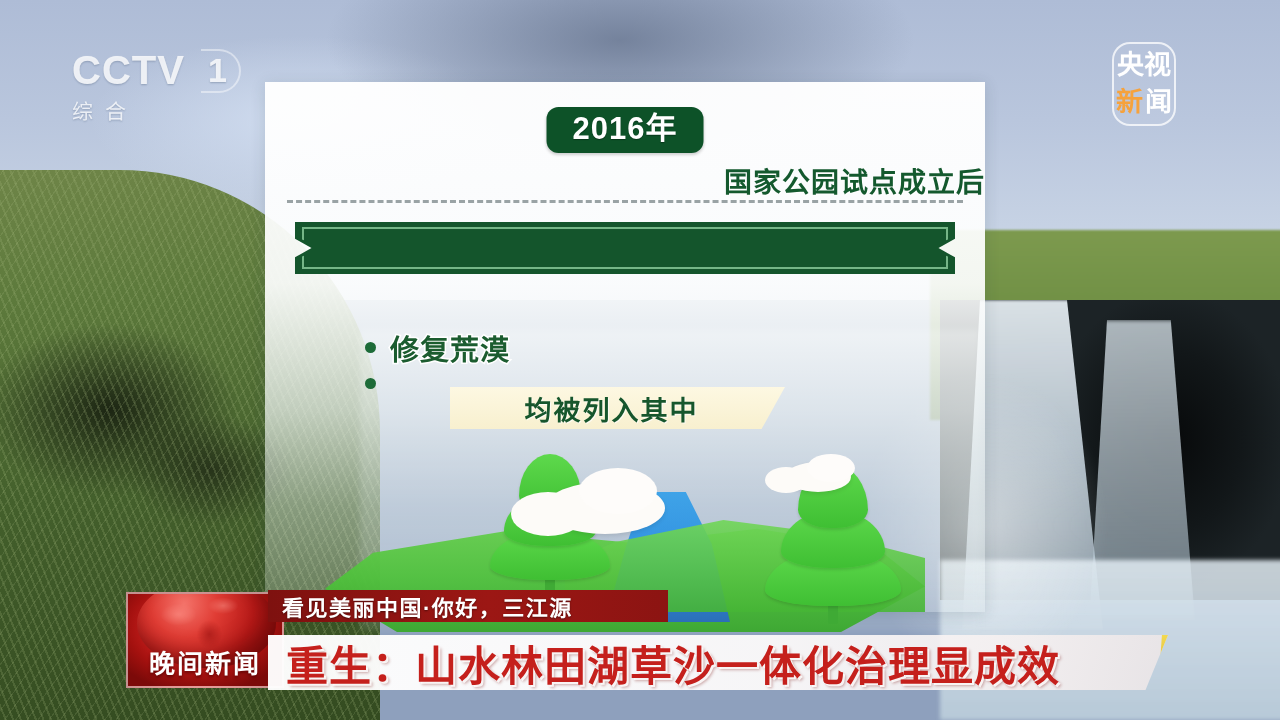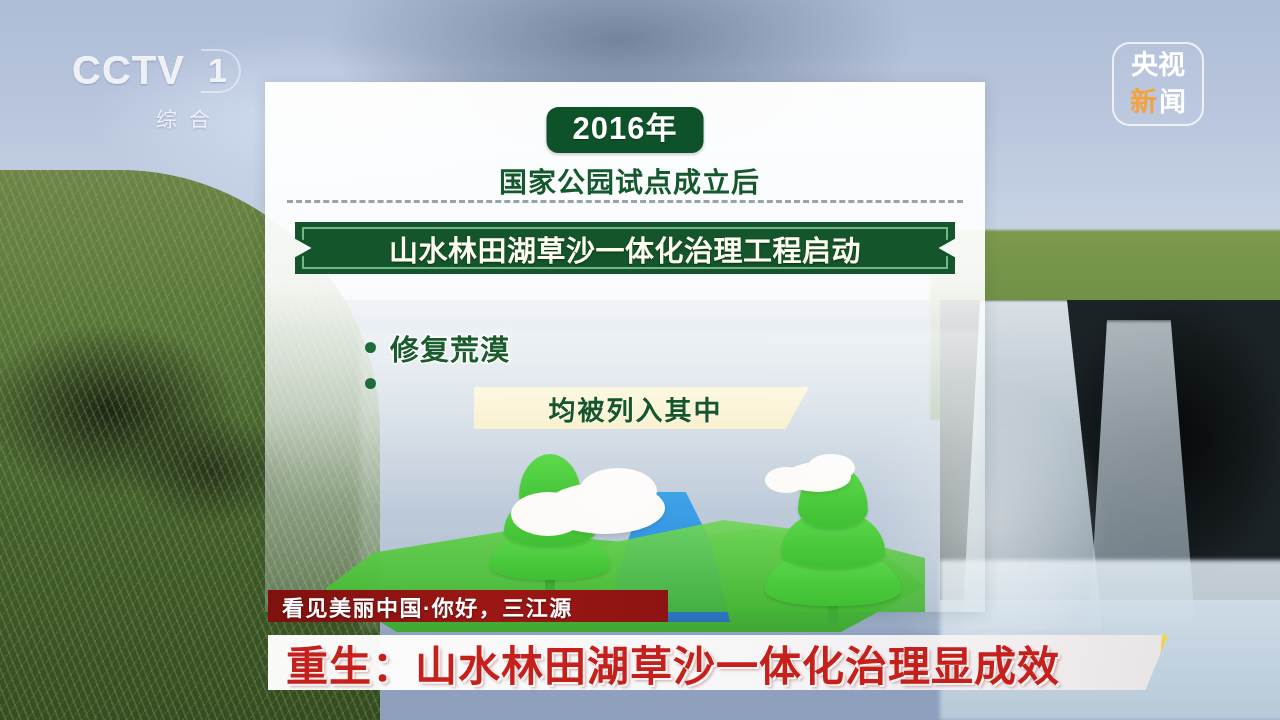--- a/index.html
+++ b/index.html
@@ -86,28 +86,28 @@
     text-shadow:0 1px 2px rgba(60,80,110,.45), 0 0 1px rgba(255,255,255,.9);
     display:flex;align-items:center;gap:16px;
   }
   .cctv .one{
     display:inline-flex;align-items:center;justify-content:center;
     width:40px;height:44px;border-radius:0 22px 22px 0;
     border:2px solid rgba(255,255,255,.55);border-left:none;
     font-size:34px;padding-right:4px;
   }
   .cctv .sub{
-    margin-top:10px;text-align:right;width:150px;
+    margin-top:2px;text-align:left;width:150px;
     font-size:21px;letter-spacing:12px;color:rgba(255,255,255,.92);
     text-shadow:0 1px 2px rgba(60,80,110,.4);
   }
 
   
   .watermark{
-    position:absolute;left:1112px;top:42px;width:92px;height:84px;
+    position:absolute;left:1112px;top:42px;width:64px;height:84px;
     border-radius:18px;border:2px solid rgba(255,255,255,.75);
     display:flex;flex-direction:column;align-items:center;justify-content:center;
     gap:10px;background:rgba(255,255,255,.06);
   }
   .watermark .row{display:flex;gap:2px;font-weight:700;font-size:27px;line-height:1;}
   .watermark .w{color:#ffffff;}
   .watermark .o{color:#f6a23c;}
 
   
   .card{
@@ -119,21 +119,21 @@
 
   .badge-year{
     position:absolute;left:50%;transform:translateX(-50%);top:25px;
     background:#0d5228;border-radius:12px;
     padding:5px 26px 7px;
     color:#ffffff;font-size:31px;font-weight:700;letter-spacing:1px;line-height:1.1;
     text-shadow:0 1px 1px rgba(0,0,0,.35);
     box-shadow:0 2px 3px rgba(0,0,0,.18);
   }
   .sub-head{
-    position:absolute;left:0;right:0;top:78px;text-align:center;
+    position:absolute;left:0;right:0;top:78px;text-align:right;
     font-size:28px;font-weight:700;color:#14592e;letter-spacing:1px;
     text-shadow:1px 1px 0 rgba(255,255,255,.9);
     padding-left:9px;
   }
   .divider{
     position:absolute;left:22px;right:22px;top:118px;height:0;
     border-top:3px dashed #9aa3a5;
   }
 
   .ribbon{
@@ -164,21 +164,20 @@
     -webkit-text-stroke:3px #ffffff;paint-order:stroke fill;
     text-shadow:0 1px 1px rgba(255,255,255,.9);
   }
 
   .cream{
     position:absolute;left:185px;top:305px;width:335px;height:42px;
     background:linear-gradient(180deg,#fdf8e2,#f8f0cf);
     clip-path:polygon(0 0, 100% 0, 93% 100%, 0 100%);
     display:flex;align-items:center;justify-content:center;
     box-shadow:0 1px 3px rgba(0,0,0,.12);
-    margin-left:24px;
   }
   .cream .t{
     font-size:27px;font-weight:700;color:#16562c;letter-spacing:2px;
     text-shadow:1px 1px 0 rgba(255,255,255,.7);
     margin-right:12px;
   }
 
   
   .illus{position:absolute;left:0;right:0;bottom:0;height:200px;}
   .land{
@@ -320,21 +319,20 @@
   <div class="card">
 
     <div class="badge-year">2016年</div>
 
     <div class="sub-head">国家公园试点成立后</div>
 
     <div class="divider"></div>
 
     <div class="ribbon">
       <span class="inner"></span>
-      <span class="txt">山水林田湖草沙一体化治理工程启动</span>
     </div>
 
     <div class="bullets">
       <div class="bullet">
         <span class="dot"></span>
         <span class="btext">修复荒漠</span>
       </div>
       <div class="bullet">
         <span class="dot"></span>
       </div>
@@ -363,20 +361,24 @@
         <span class="tier t1"></span>
       </div>
 
       <div class="cloud cloud-big"></div>
       <div class="cloud cloud-small"></div>
     </div>
   </div>
 
   <div class="lower">
 
+    <div class="news-logo">
+      <span class="globe"></span>
+      <span class="name">晚间新闻</span>
+    </div>
 
     <div class="kicker">
       <span class="t">看见美丽中国·你好，三江源</span>
     </div>
 
     <div class="headline">
       <span class="t">重生：山水林田湖草沙一体化治理显成效</span>
       <span class="edge"></span>
     </div>
   </div>

